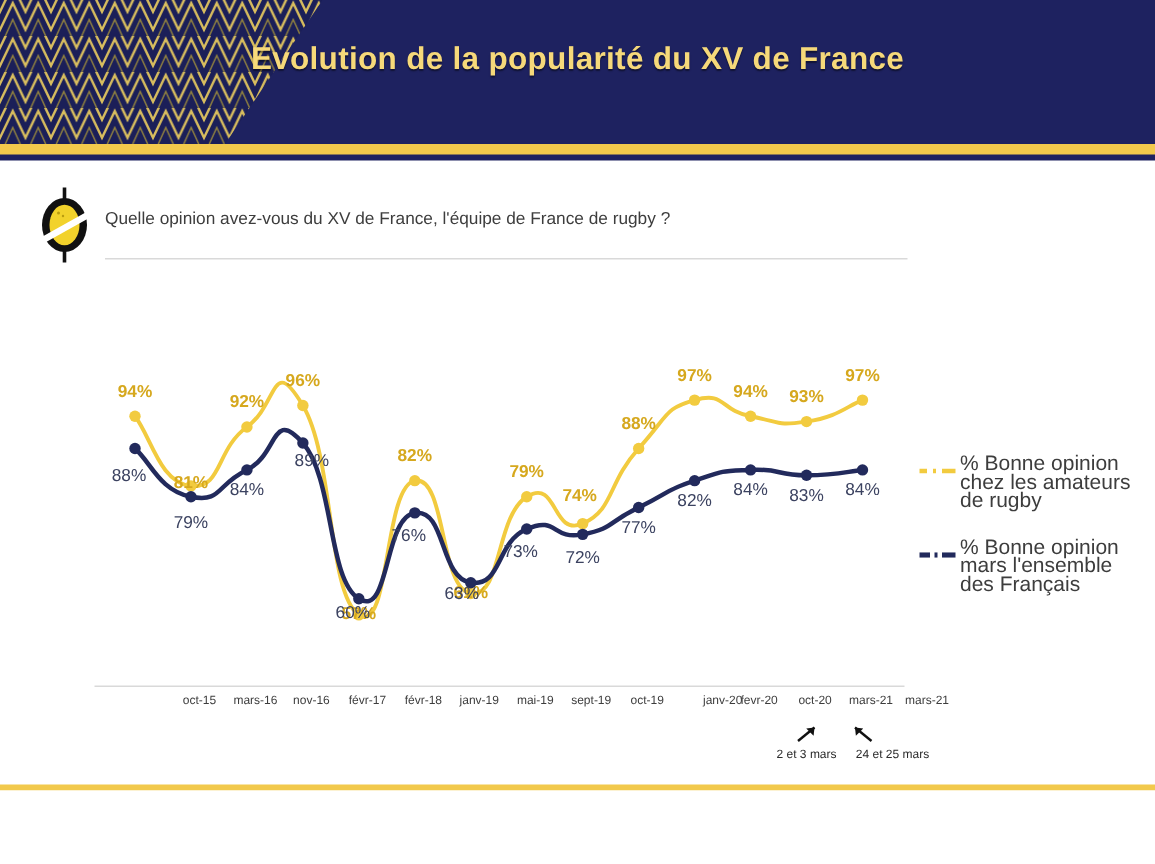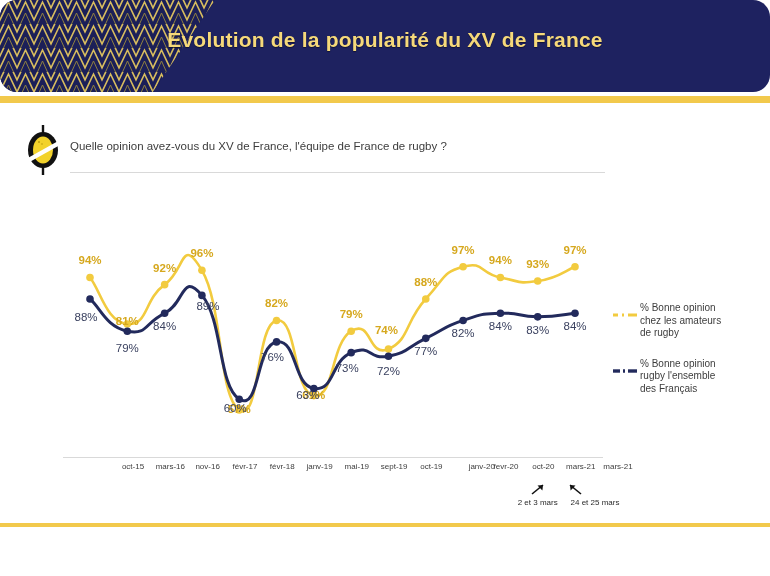--- a/index.html
+++ b/index.html
@@ -6,22 +6,22 @@
   body{
     width:770px;height:576px;
     background:#ffffff;
     font-family:"Liberation Sans", sans-serif;
     overflow:hidden;position:relative;
   }
   .slide{position:relative;width:770px;height:576px;background:#fff;}
 
   
   .header{
-    position:absolute;left:0;top:0;width:770px;height:92px;
-    background:#1e2260;overflow:hidden;border-radius:17px;
+    position:absolute;left:0;top:0;width:770px;height:107px;
+    background:#1e2260;overflow:hidden;
   }
   .chevron-panel{
     position:absolute;left:0;top:0;width:215px;height:96px;
     overflow:hidden;
   }
   .header-title{
     position:absolute;left:0;top:28px;width:770px;
     text-align:center;
     color:#f6d97a;
     font-size:21px;font-weight:bold;
@@ -69,21 +69,21 @@
   }
 
   
   .legend{
     position:absolute;left:612px;top:302px;width:150px;
   }
   .legend-item{position:relative;margin-bottom:18px;}
   .legend-key{position:absolute;left:0;top:3px;width:26px;height:8px;}
   .legend-text{
     display:block;margin-left:28px;
-    font-size:10px;line-height:12.5px;color:#3d3d3d;
+    font-size:14px;line-height:12.5px;color:#3d3d3d;
   }
 
   
   .gold-bar-bottom{
     position:absolute;left:0;top:523px;width:770px;height:4px;
     background:#f2c94c;
   }
   .footer{
     position:absolute;left:0;top:527px;width:770px;height:49px;background:#fff;
   }
@@ -241,21 +241,21 @@
     <div class="legend-item">
       <span class="legend-key">
         <svg width="26" height="8" viewBox="0 0 26 8">
           <line x1="1" y1="4" x2="8" y2="4" stroke="#222a5c" stroke-width="3.4"></line>
           <line x1="11" y1="4" x2="13" y2="4" stroke="#222a5c" stroke-width="3.4"></line>
           <line x1="16" y1="4" x2="25" y2="4" stroke="#222a5c" stroke-width="3.4"></line>
         </svg>
       </span>
       <span class="legend-text">
         <span>% Bonne opinion</span><br>
-        <span>rugby l'ensemble</span><br>
+        <span>mars l'ensemble</span><br>
         <span>des Français</span>
       </span>
     </div>
   </div>
 
   <div class="gold-bar-bottom"></div>
   <div class="footer">
     
     
     

